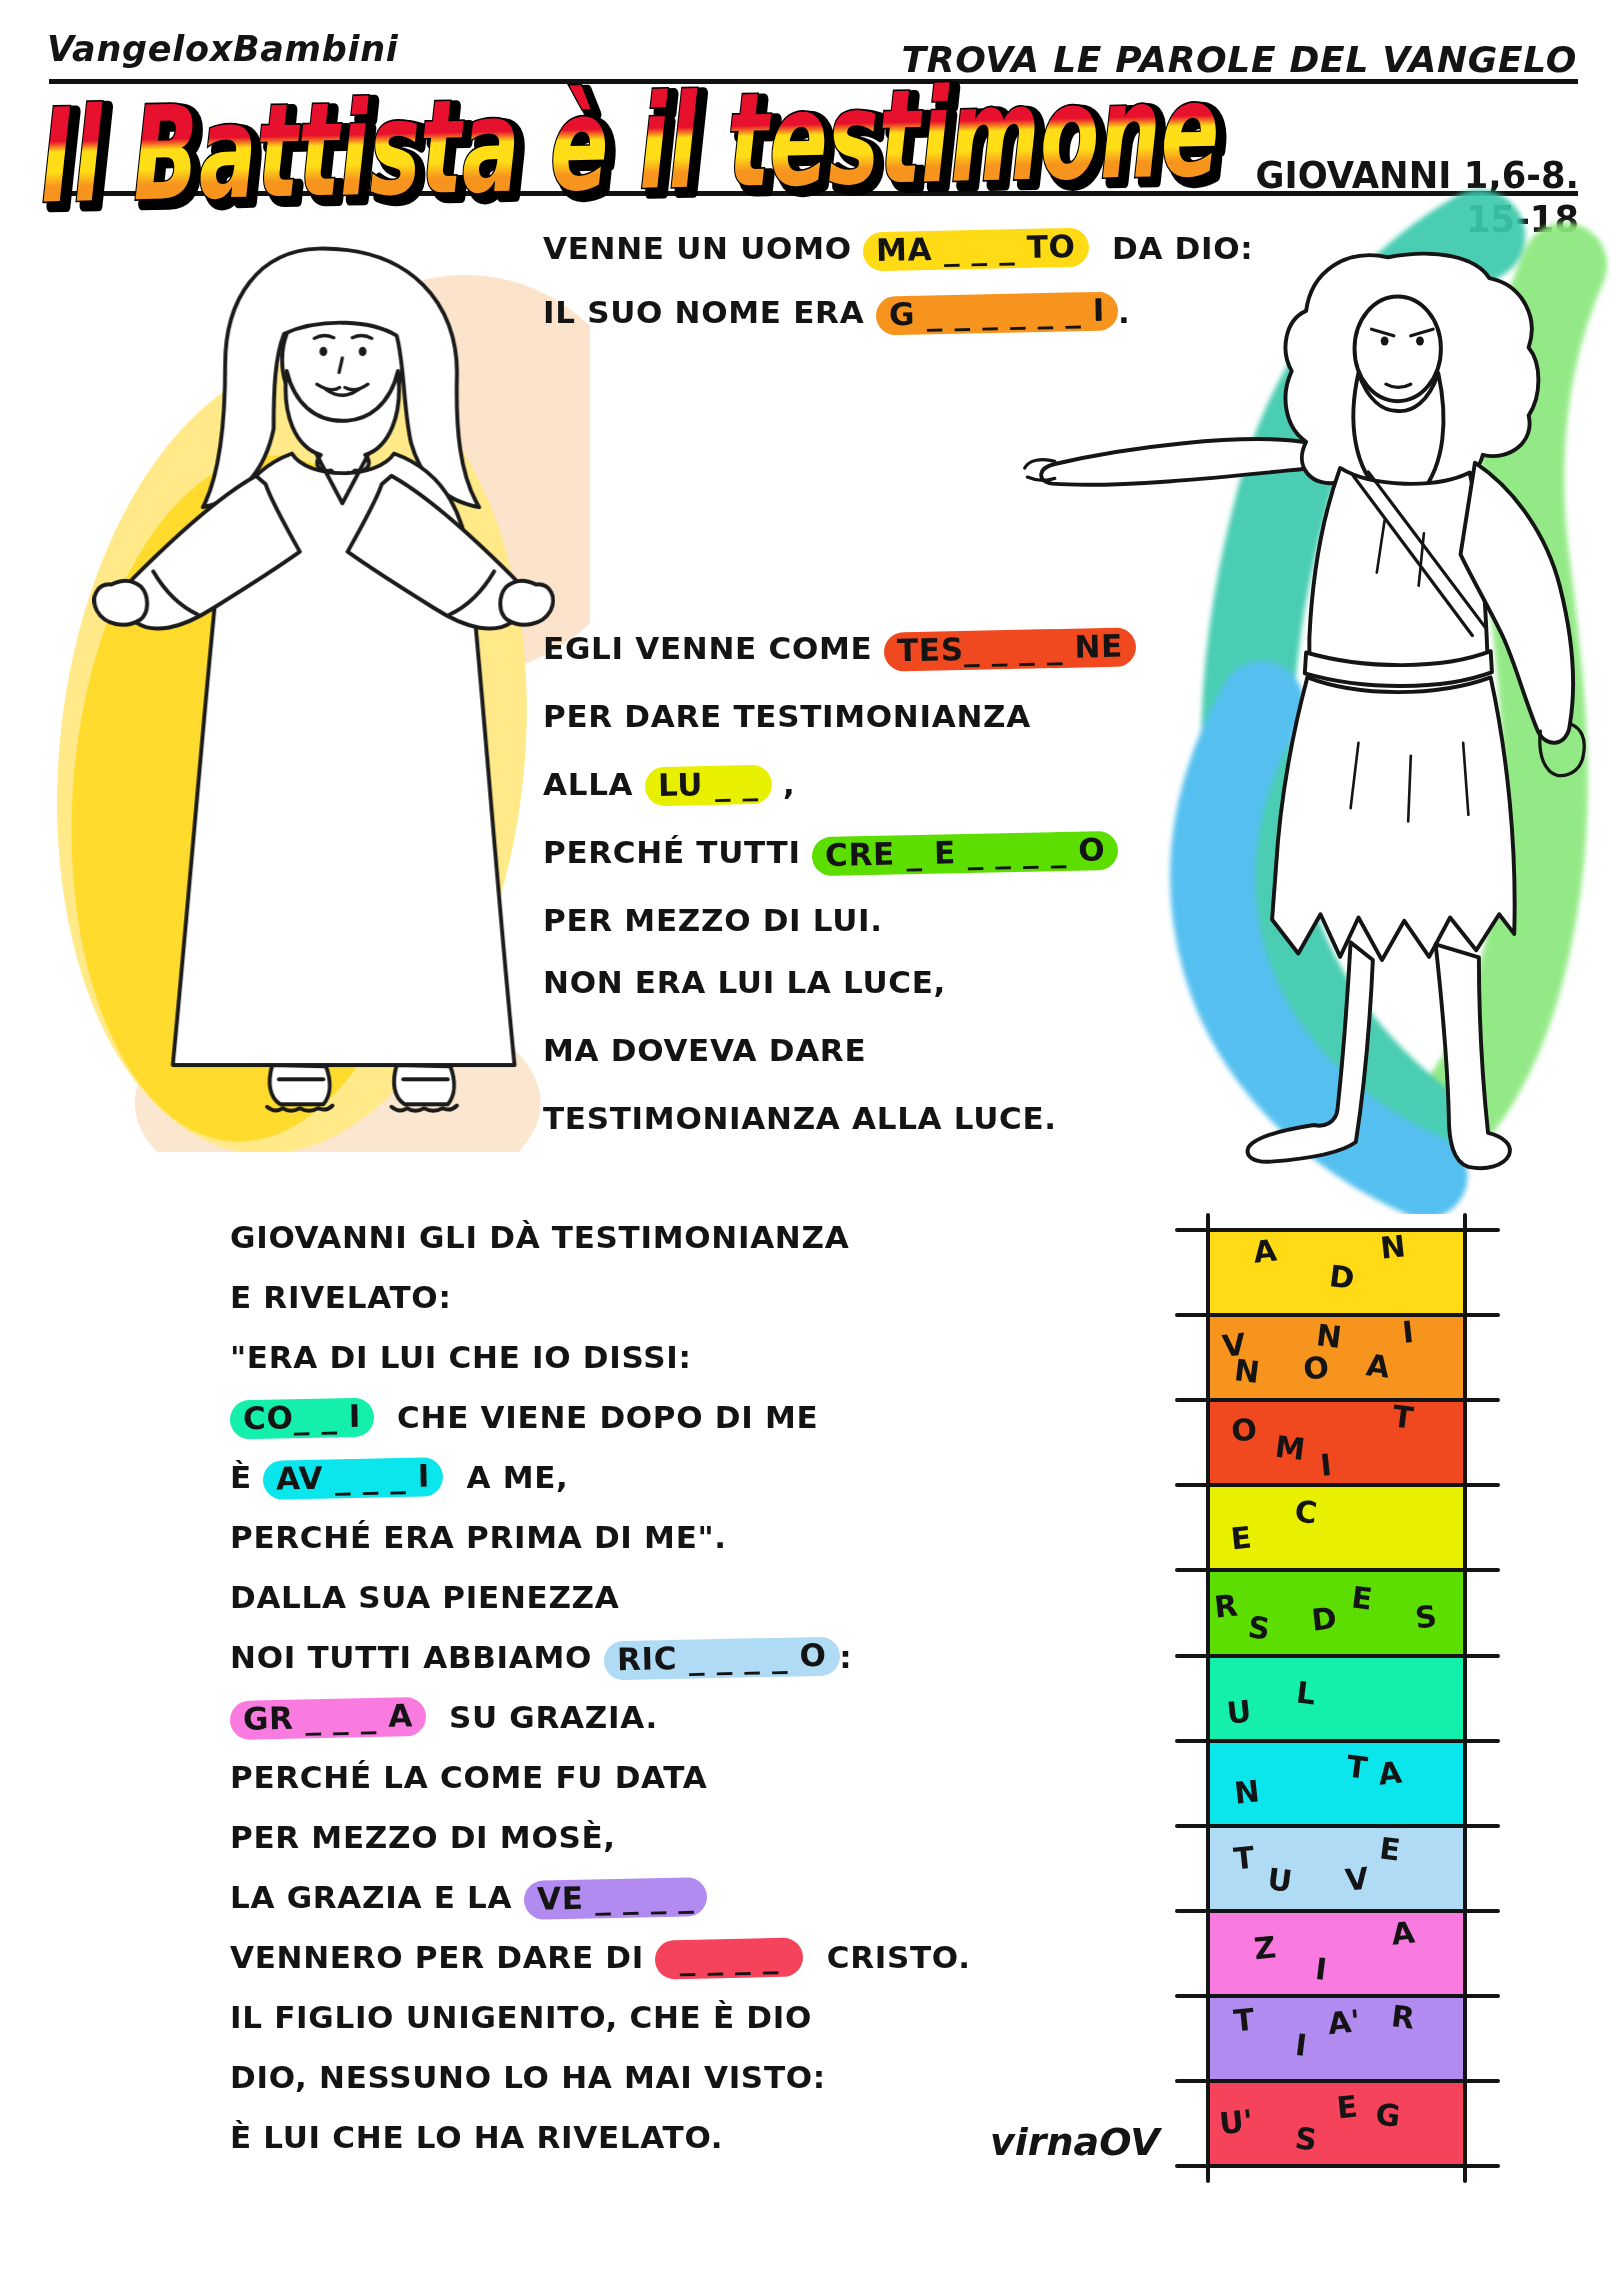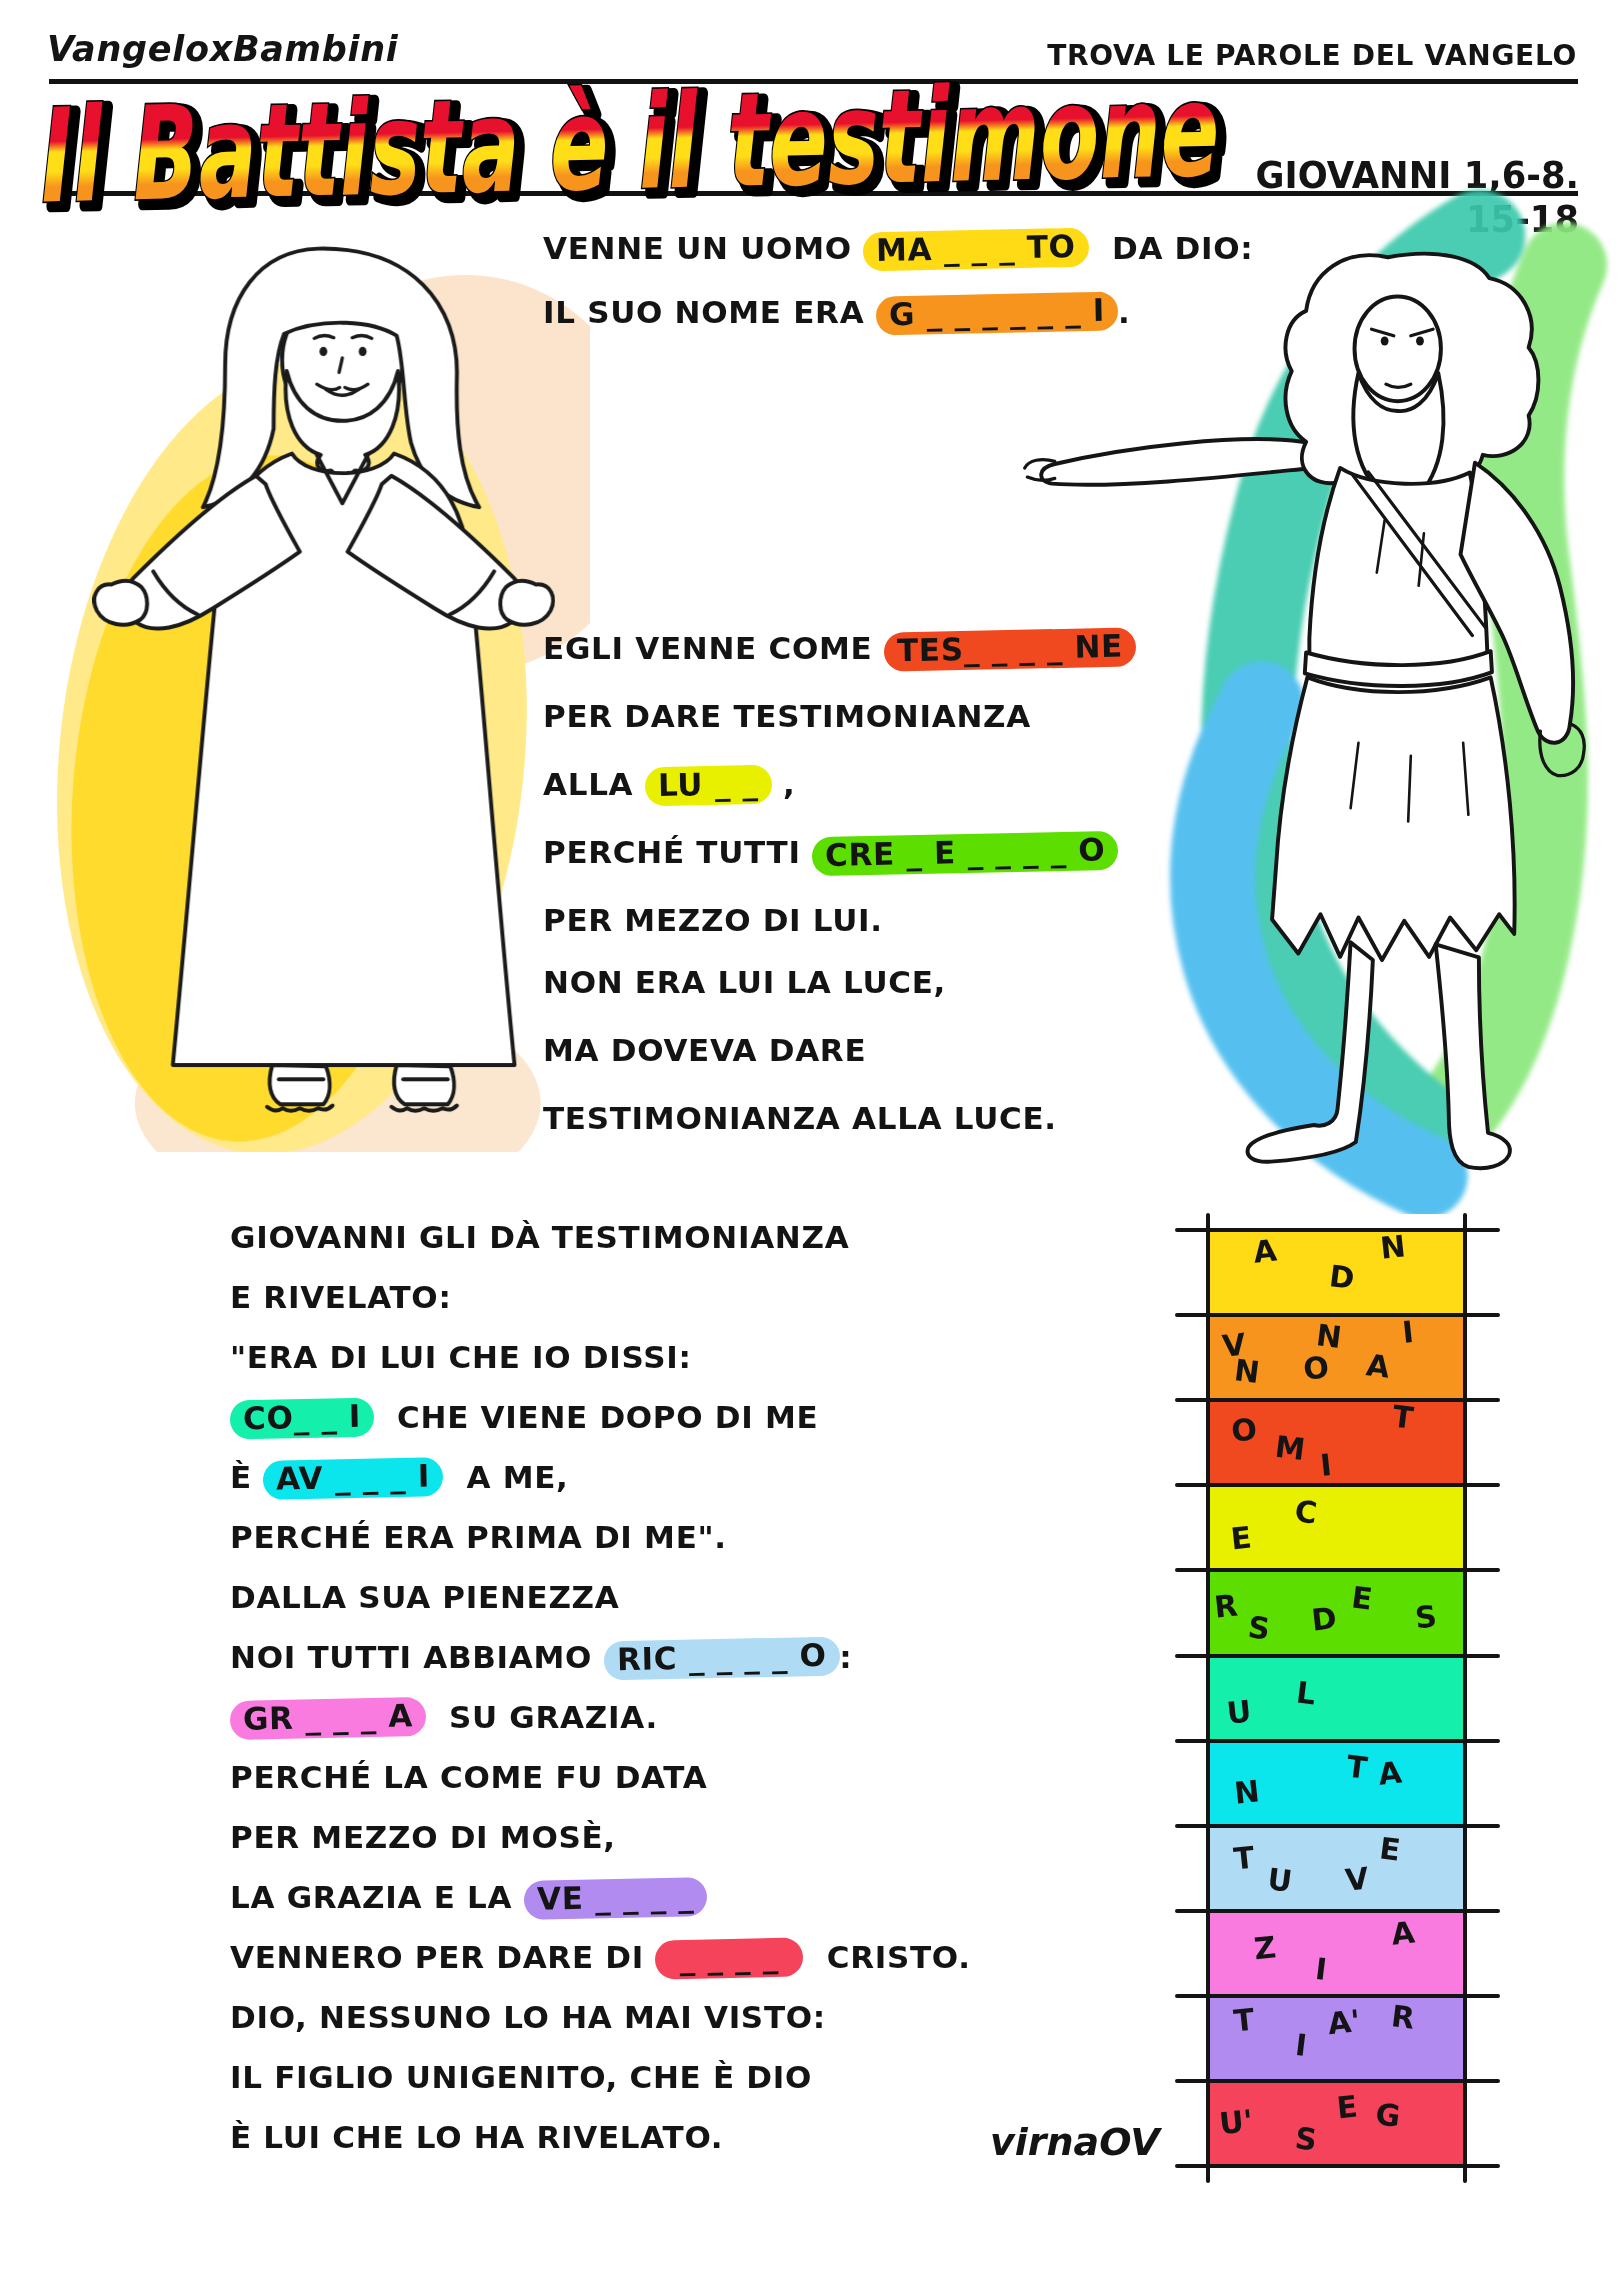--- a/index.html
+++ b/index.html
@@ -1,21 +1,21 @@
 <!DOCTYPE html>
 <html style="font-size:10.5px"><head>
 <meta charset="utf-8">
 <style>
   html,body{margin:0;padding:0;background:#fff;}
   #page{position:relative;width:1623px;height:2295px;background:#fff;overflow:hidden;
         font-family:"DejaVu Sans","Liberation Sans",sans-serif;color:#141414;}
 
   
   .brand{position:absolute;left:47px;top:29px;font-size:35px;font-weight:800;font-style:italic;letter-spacing:0.7px;}
-  .tagline{position:absolute;right:46px;top:39px;font-size:28px;font-weight:800;letter-spacing:0.7px;}
+  .tagline{position:absolute;right:46px;top:39px;font-size:36px;font-weight:800;font-style:italic;letter-spacing:0.7px;}
   .rule{position:absolute;left:49px;width:1529px;height:4.6px;background:#121212;}
   .rule.top{top:79px;}
   .rule.bottom{top:191px;}
 
   
   #title-svg{position:absolute;left:33px;top:71px;width:1231px;height:154px;overflow:visible;}
   .title-ref{position:absolute;left:1218px;top:153px;width:361px;text-align:right;
              font-size:38px;font-weight:800;letter-spacing:0;transform:scaleX(.93);transform-origin:right center;}
 
   
@@ -207,22 +207,22 @@
       <div class="line"><span class="pill" style="background: rgb(20, 239, 171);">CO_ _ I</span><span>  CHE VIENE DOPO DI ME</span></div>
       <div class="line"><span>È </span><span class="pill" style="background: rgb(11, 229, 236);">AV _ _ _ I</span><span>  A ME,</span></div>
       <div class="line"><span>PERCHÉ ERA PRIMA DI ME".</span></div>
       <div class="line"><span>DALLA SUA PIENEZZA</span></div>
       <div class="line"><span>NOI TUTTI ABBIAMO </span><span class="pill" style="background: rgb(175, 219, 245);">RIC _ _ _ _ O</span><span>:</span></div>
       <div class="line"><span class="pill" style="background: rgb(249, 123, 224);">GR _ _ _ A</span><span>  SU GRAZIA.</span></div>
       <div class="line"><span>PERCHÉ LA COME FU DATA</span></div>
       <div class="line"><span>PER MEZZO DI MOSÈ,</span></div>
       <div class="line"><span>LA GRAZIA E LA </span><span class="pill" style="background: rgb(177, 139, 240);">VE _ _ _ _</span></div>
       <div class="line"><span>VENNERO PER DARE DI </span><span class="pill" style="background: rgb(245, 67, 92);"> _ _ _ _ </span><span>  CRISTO.</span></div>
+      <div class="line"><span>IL FIGLIO UNIGENITO, CHE È DIO</span></div>
       <div class="line"><span>DIO, NESSUNO LO HA MAI VISTO:</span></div>
-      <div class="line"><span>IL FIGLIO UNIGENITO, CHE È DIO</span></div>
       <div class="line"><span>È LUI CHE LO HA RIVELATO.</span></div>
     </div>
 
   <div id="grid">
       <div class="band" style="top: 0px; background: rgb(255, 219, 21);">
         <span class="letter" style="left: 22%; top: 25%;">A</span>
         <span class="letter" style="left: 52%; top: 55%;">D</span>
         <span class="letter" style="left: 72%; top: 20%;">N</span>
       </div>
       <div class="band" style="top: 85px; background: rgb(247, 148, 30);">

